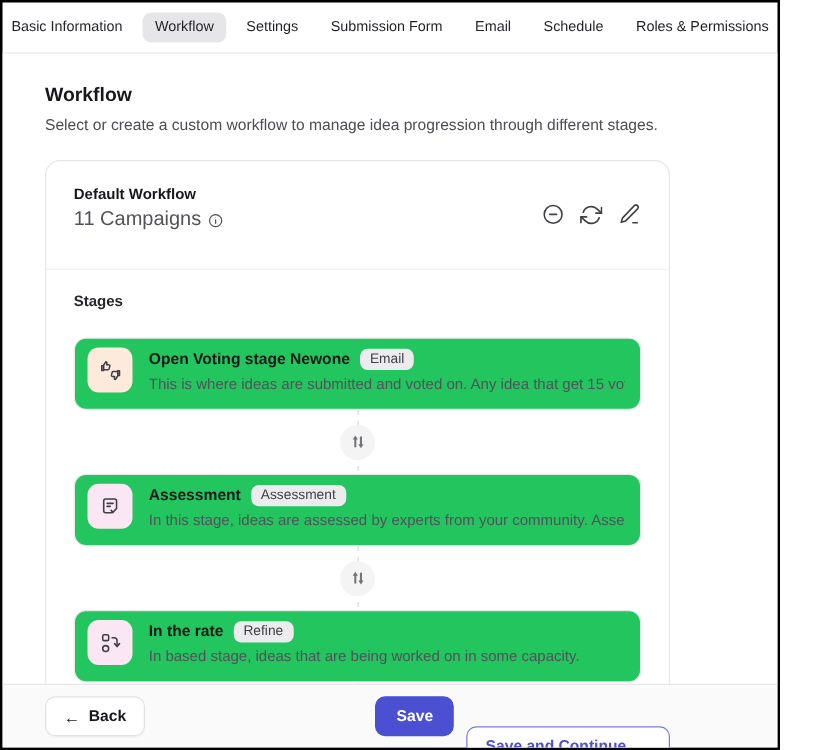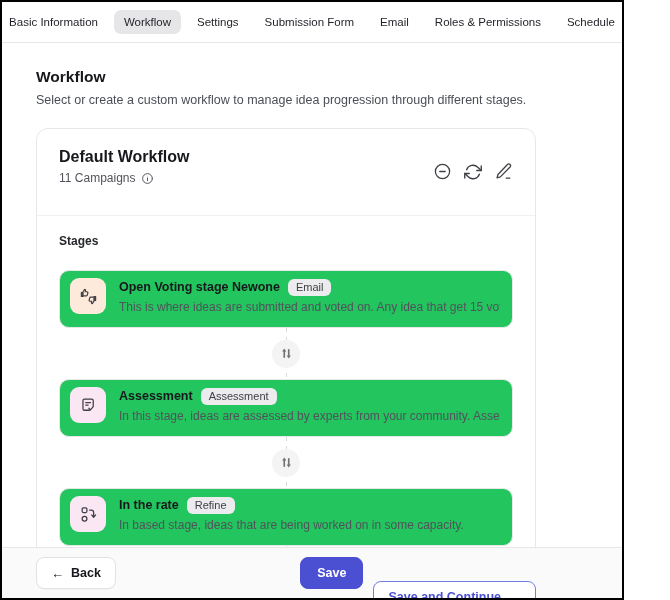--- a/index.html
+++ b/index.html
@@ -49,23 +49,23 @@
     margin-top: 21px;
     margin-bottom: -14px;
     border: 1px solid #e7e7ea;
     border-radius: 12px;
     background: #fff;
   }
   .card-header {
     display: flex; align-items: flex-start; justify-content: space-between;
     padding: 19px 22px 30px 22px;
   }
-  .card-title { font-size: 16px; font-weight: 700; color: #17181c; }
+  .card-title { font-size: 12px; font-weight: 700; color: #17181c; }
   .card-sub { display: flex; align-items: center; gap: 5px; margin-top: 5px; }
-  .card-sub-text { font-size: 12px; color: #52525b; }
+  .card-sub-text { font-size: 16px; color: #52525b; }
   .icon-btn {
     background: none; border: none; padding: 0; cursor: pointer;
     color: #3f3f46; display: inline-flex; align-items: center; justify-content: center;
   }
   .header-actions { display: flex; align-items: center; gap: 12px; padding-top: 14px; }
   .divider { border-top: 1px solid #f1f1f3; margin: 0; }
 
   .stages-section { padding: 18px 22px 0 22px; }
   .stages-label { font-size: 12px; font-weight: 700; color: #26272c; margin-bottom: 22px; }
 
@@ -143,22 +143,22 @@
 <body>
 
 <div class="frame">
 
   <nav class="tabbar">
     <button class="tab">Basic Information</button>
     <button class="tab active">Workflow</button>
     <button class="tab">Settings</button>
     <button class="tab">Submission Form</button>
     <button class="tab">Email</button>
+    <button class="tab">Schedule</button>
     <button class="tab">Roles &amp; Permissions</button>
-    <button class="tab">Schedule</button>
   </nav>
 
   <main class="main">
     <h1 class="page-title">Workflow</h1>
     <p class="page-subtitle">Select or create a custom workflow to manage idea progression through different stages.</p>
 
     <section class="workflow-card">
       <div class="card-header">
         <div>
           <div class="card-title">Default Workflow</div>

